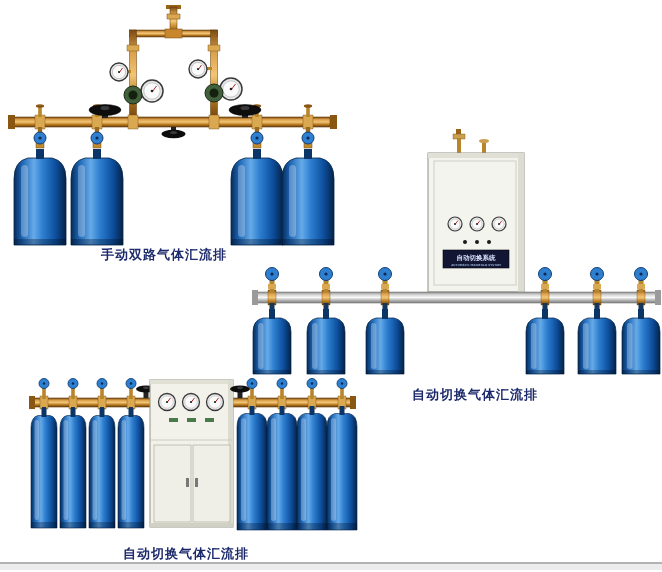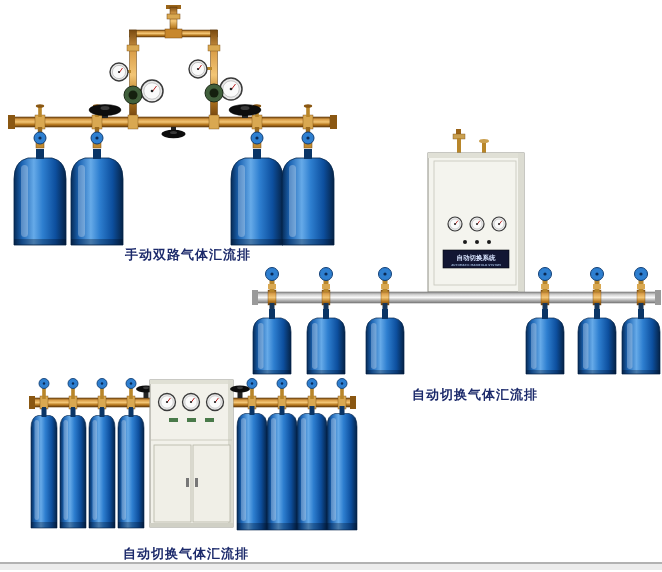--- a/index.html
+++ b/index.html
@@ -173,21 +173,21 @@
         <use href="#bottleL1" xlink:href="#bottleL1" x="92" y="150"></use>
       </g>
     <g>
         <use href="#bottleL1" xlink:href="#bottleL1" x="252" y="150"></use>
       </g>
     <g>
         <use href="#bottleL1" xlink:href="#bottleL1" x="303" y="150"></use>
       </g>
   </svg>
 
-  <div class="caption" style="left:118px;top:246px;width:140px">手动双路气体汇流排</div>
+  <div class="caption" style="left:94px;top:246px;width:140px">手动双路气体汇流排</div>
 
   <svg class="figure" style="left:250px;top:128px" width="412" height="252" viewBox="0 0 412 252" xmlns="http://www.w3.org/2000/svg" xmlns:xlink="http://www.w3.org/1999/xlink">
     <defs>
       <linearGradient id="bg2" x1="0" y1="0" x2="1" y2="0">
         <stop offset="0" stop-color="#072c58"></stop>
           <stop offset="0.15" stop-color="#1b63b2"></stop>
         <stop offset="0.38" stop-color="#66aae8"></stop>
           <stop offset="0.55" stop-color="#2e7fd0"></stop>
         <stop offset="0.8" stop-color="#0d4f9e"></stop>
           <stop offset="1" stop-color="#052347"></stop>

